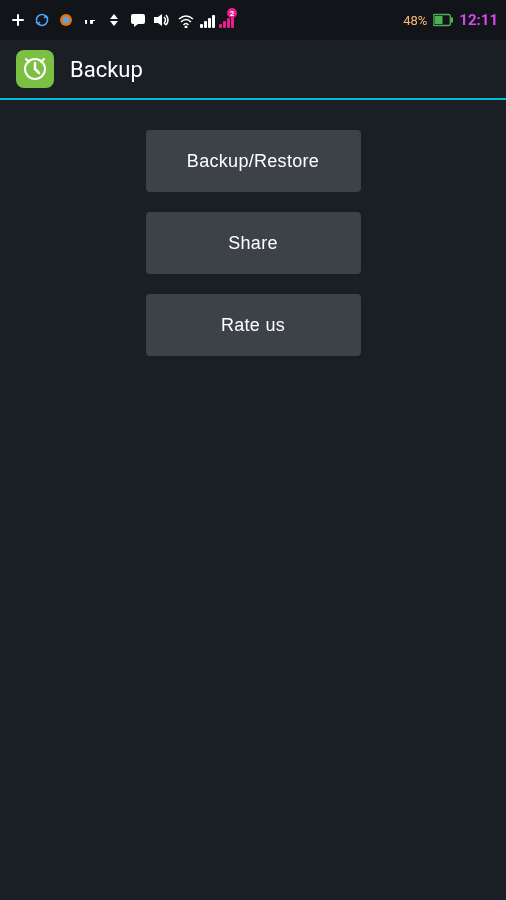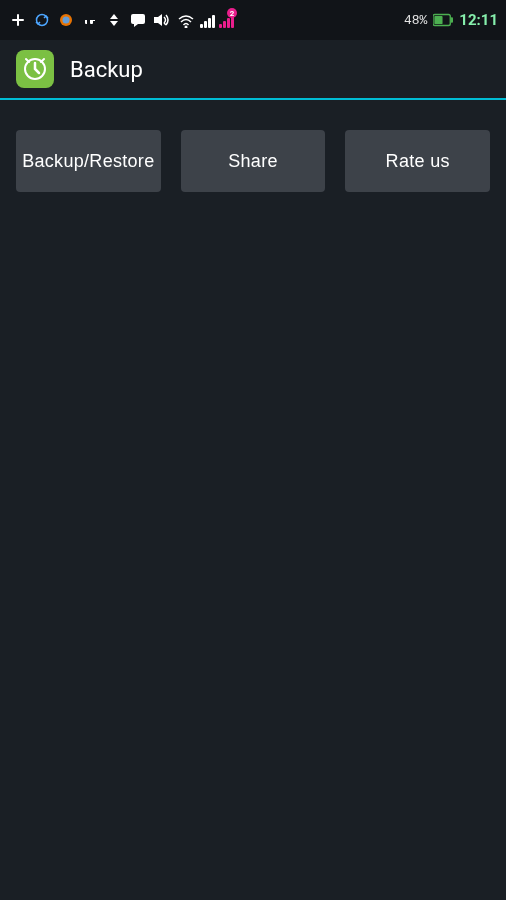--- a/index.html
+++ b/index.html
@@ -44,29 +44,28 @@
       font-size: 12px;
     }
 
     .status-bar-right {
       display: flex;
       align-items: center;
       gap: 6px;
     }
 
     .status-time {
-      color: #86efac;
+      color: #d946ef;
       font-size: 15px;
       font-weight: bold;
     }
 
     .status-battery {
-      color: #e5e5e5;
+      color: #fdba74;
       font-size: 13px;
-      font-family: Liberation Mono, monospace;
     }
 
     
     .app-bar {
       width: 100%;
       height: 60px;
       background-color: #1a1f25;
       display: flex;
       align-items: center;
       padding: 0 16px;
@@ -93,21 +92,21 @@
       color: white;
       font-size: 22px;
       font-weight: 400;
     }
 
     
     .main-content {
       width: 100%;
       padding: 30px 16px;
       display: flex;
-      flex-direction: row;
+      flex-direction: column;
       align-items: center;
       gap: 20px;
     }
 
     
     .action-button {
       width: 215px;
       height: 62px;
       background-color: #3d4249;
       border: none;

